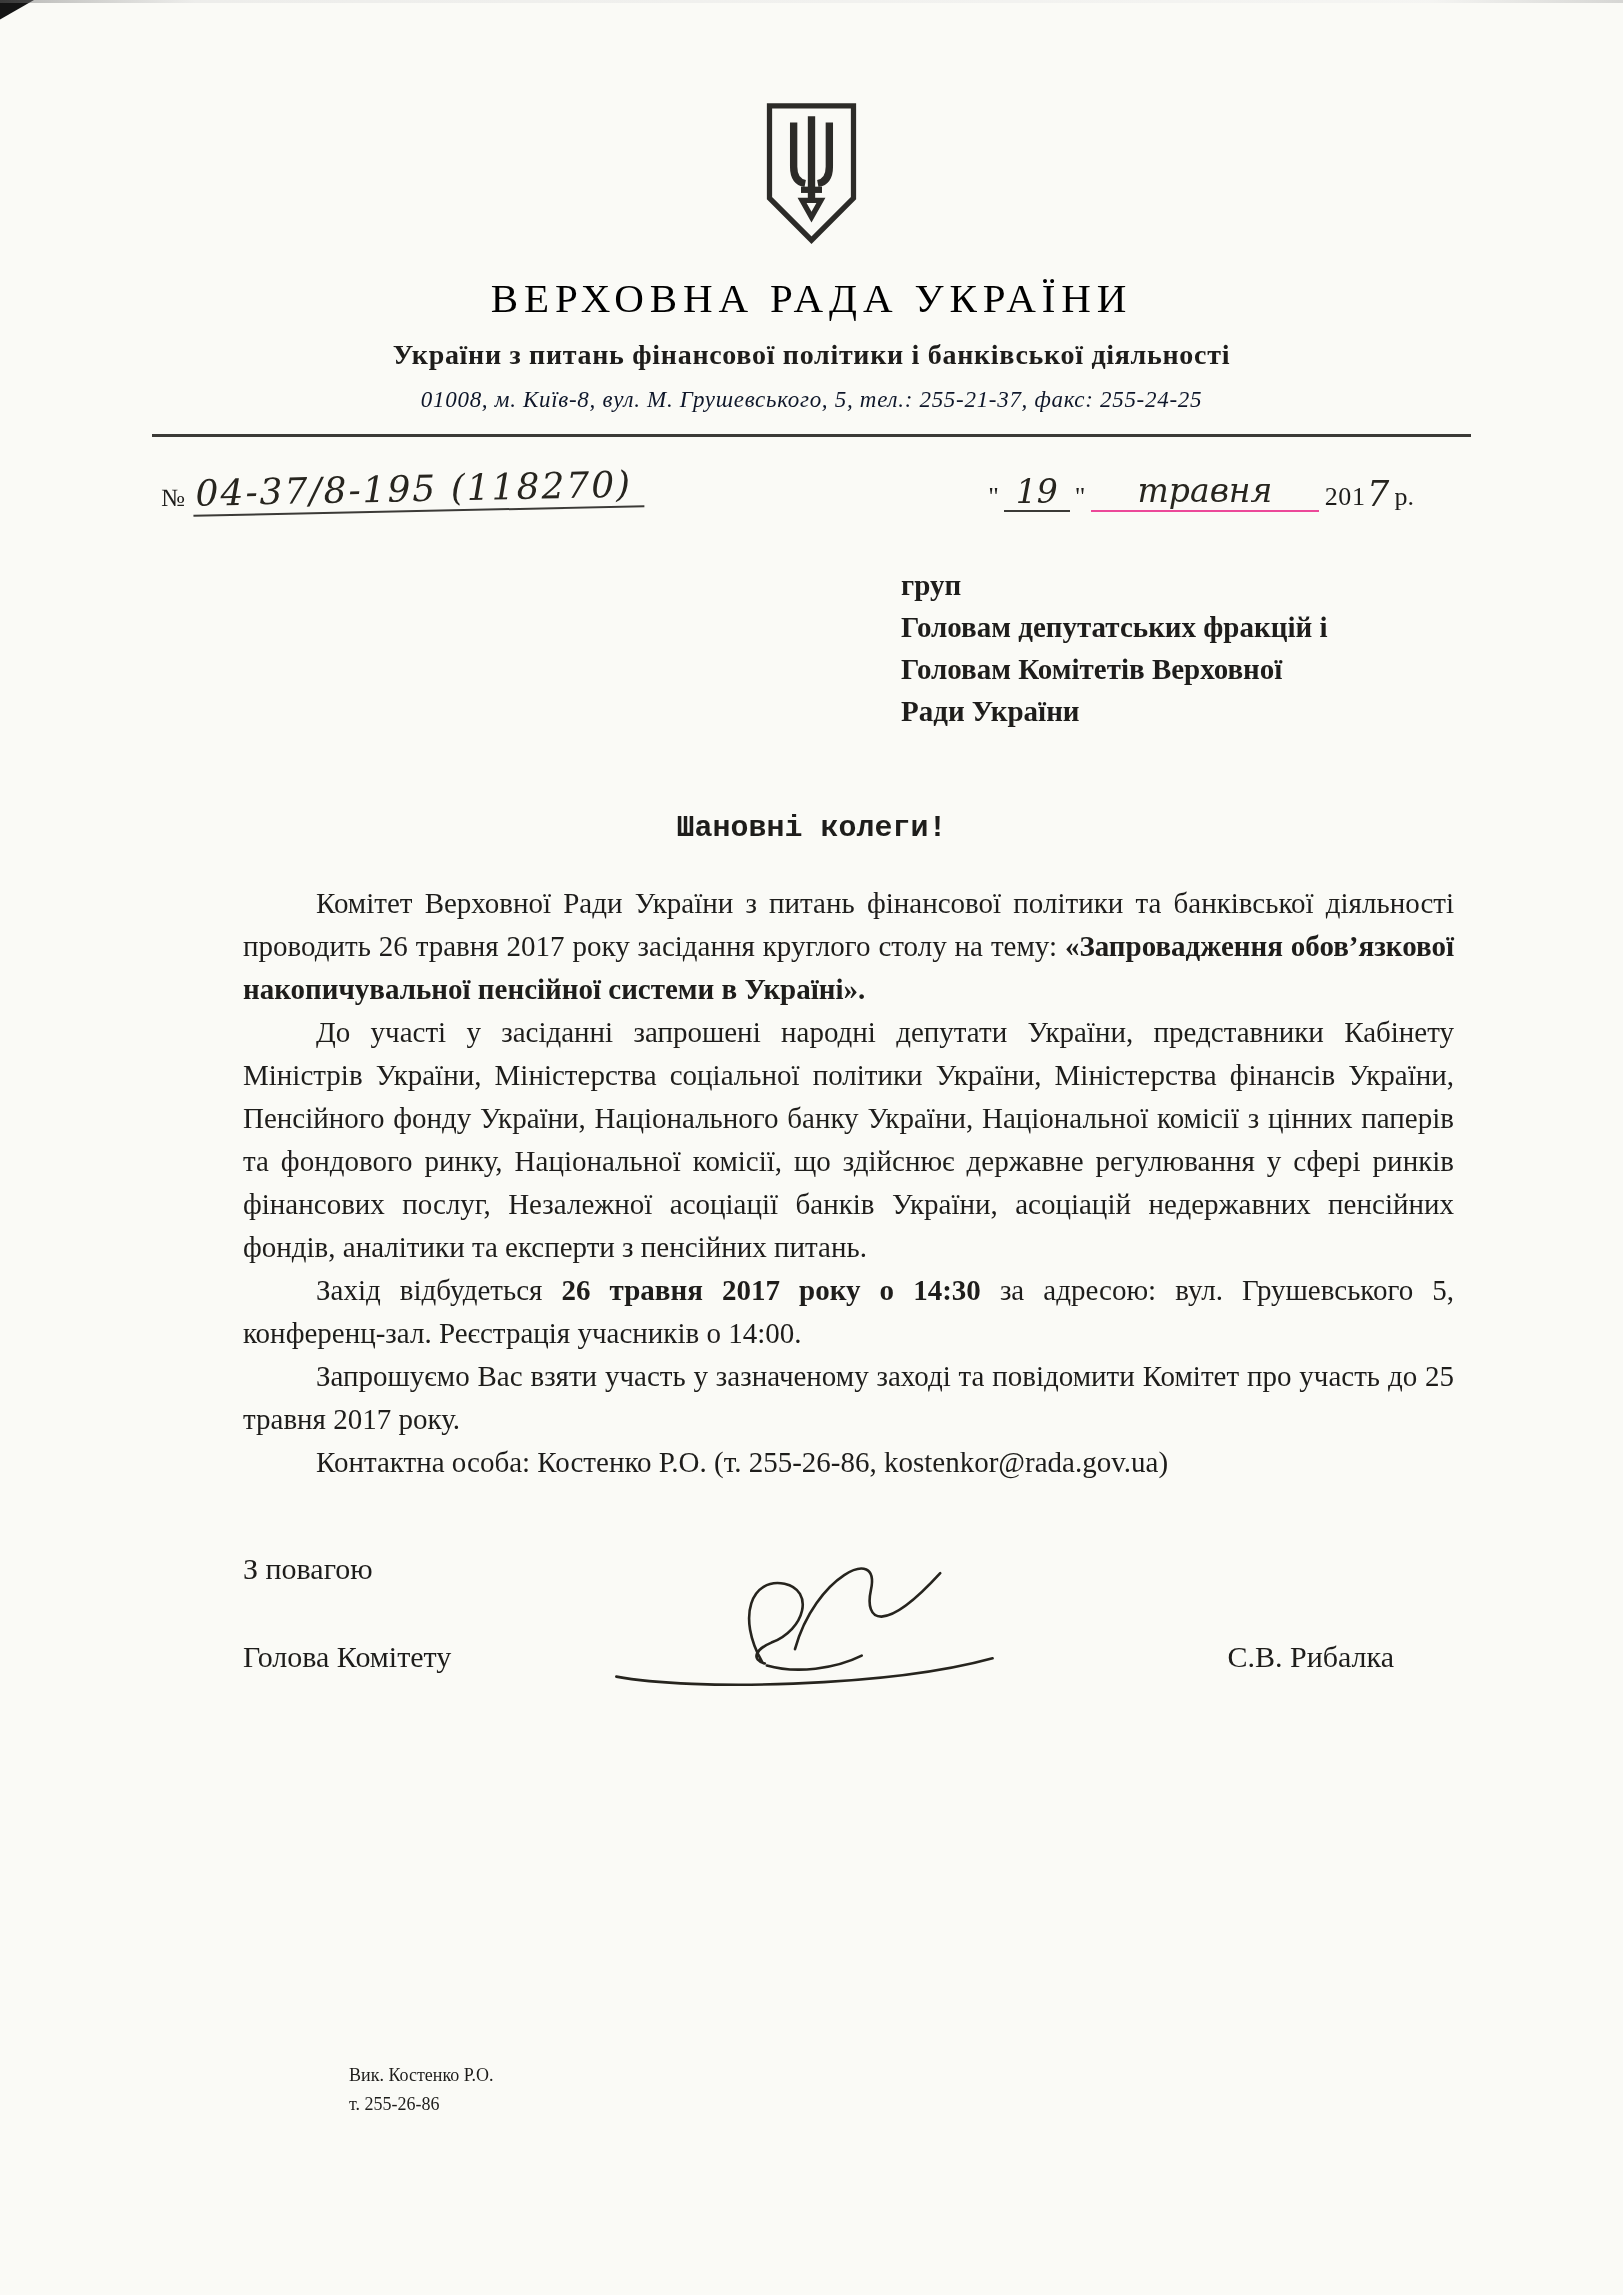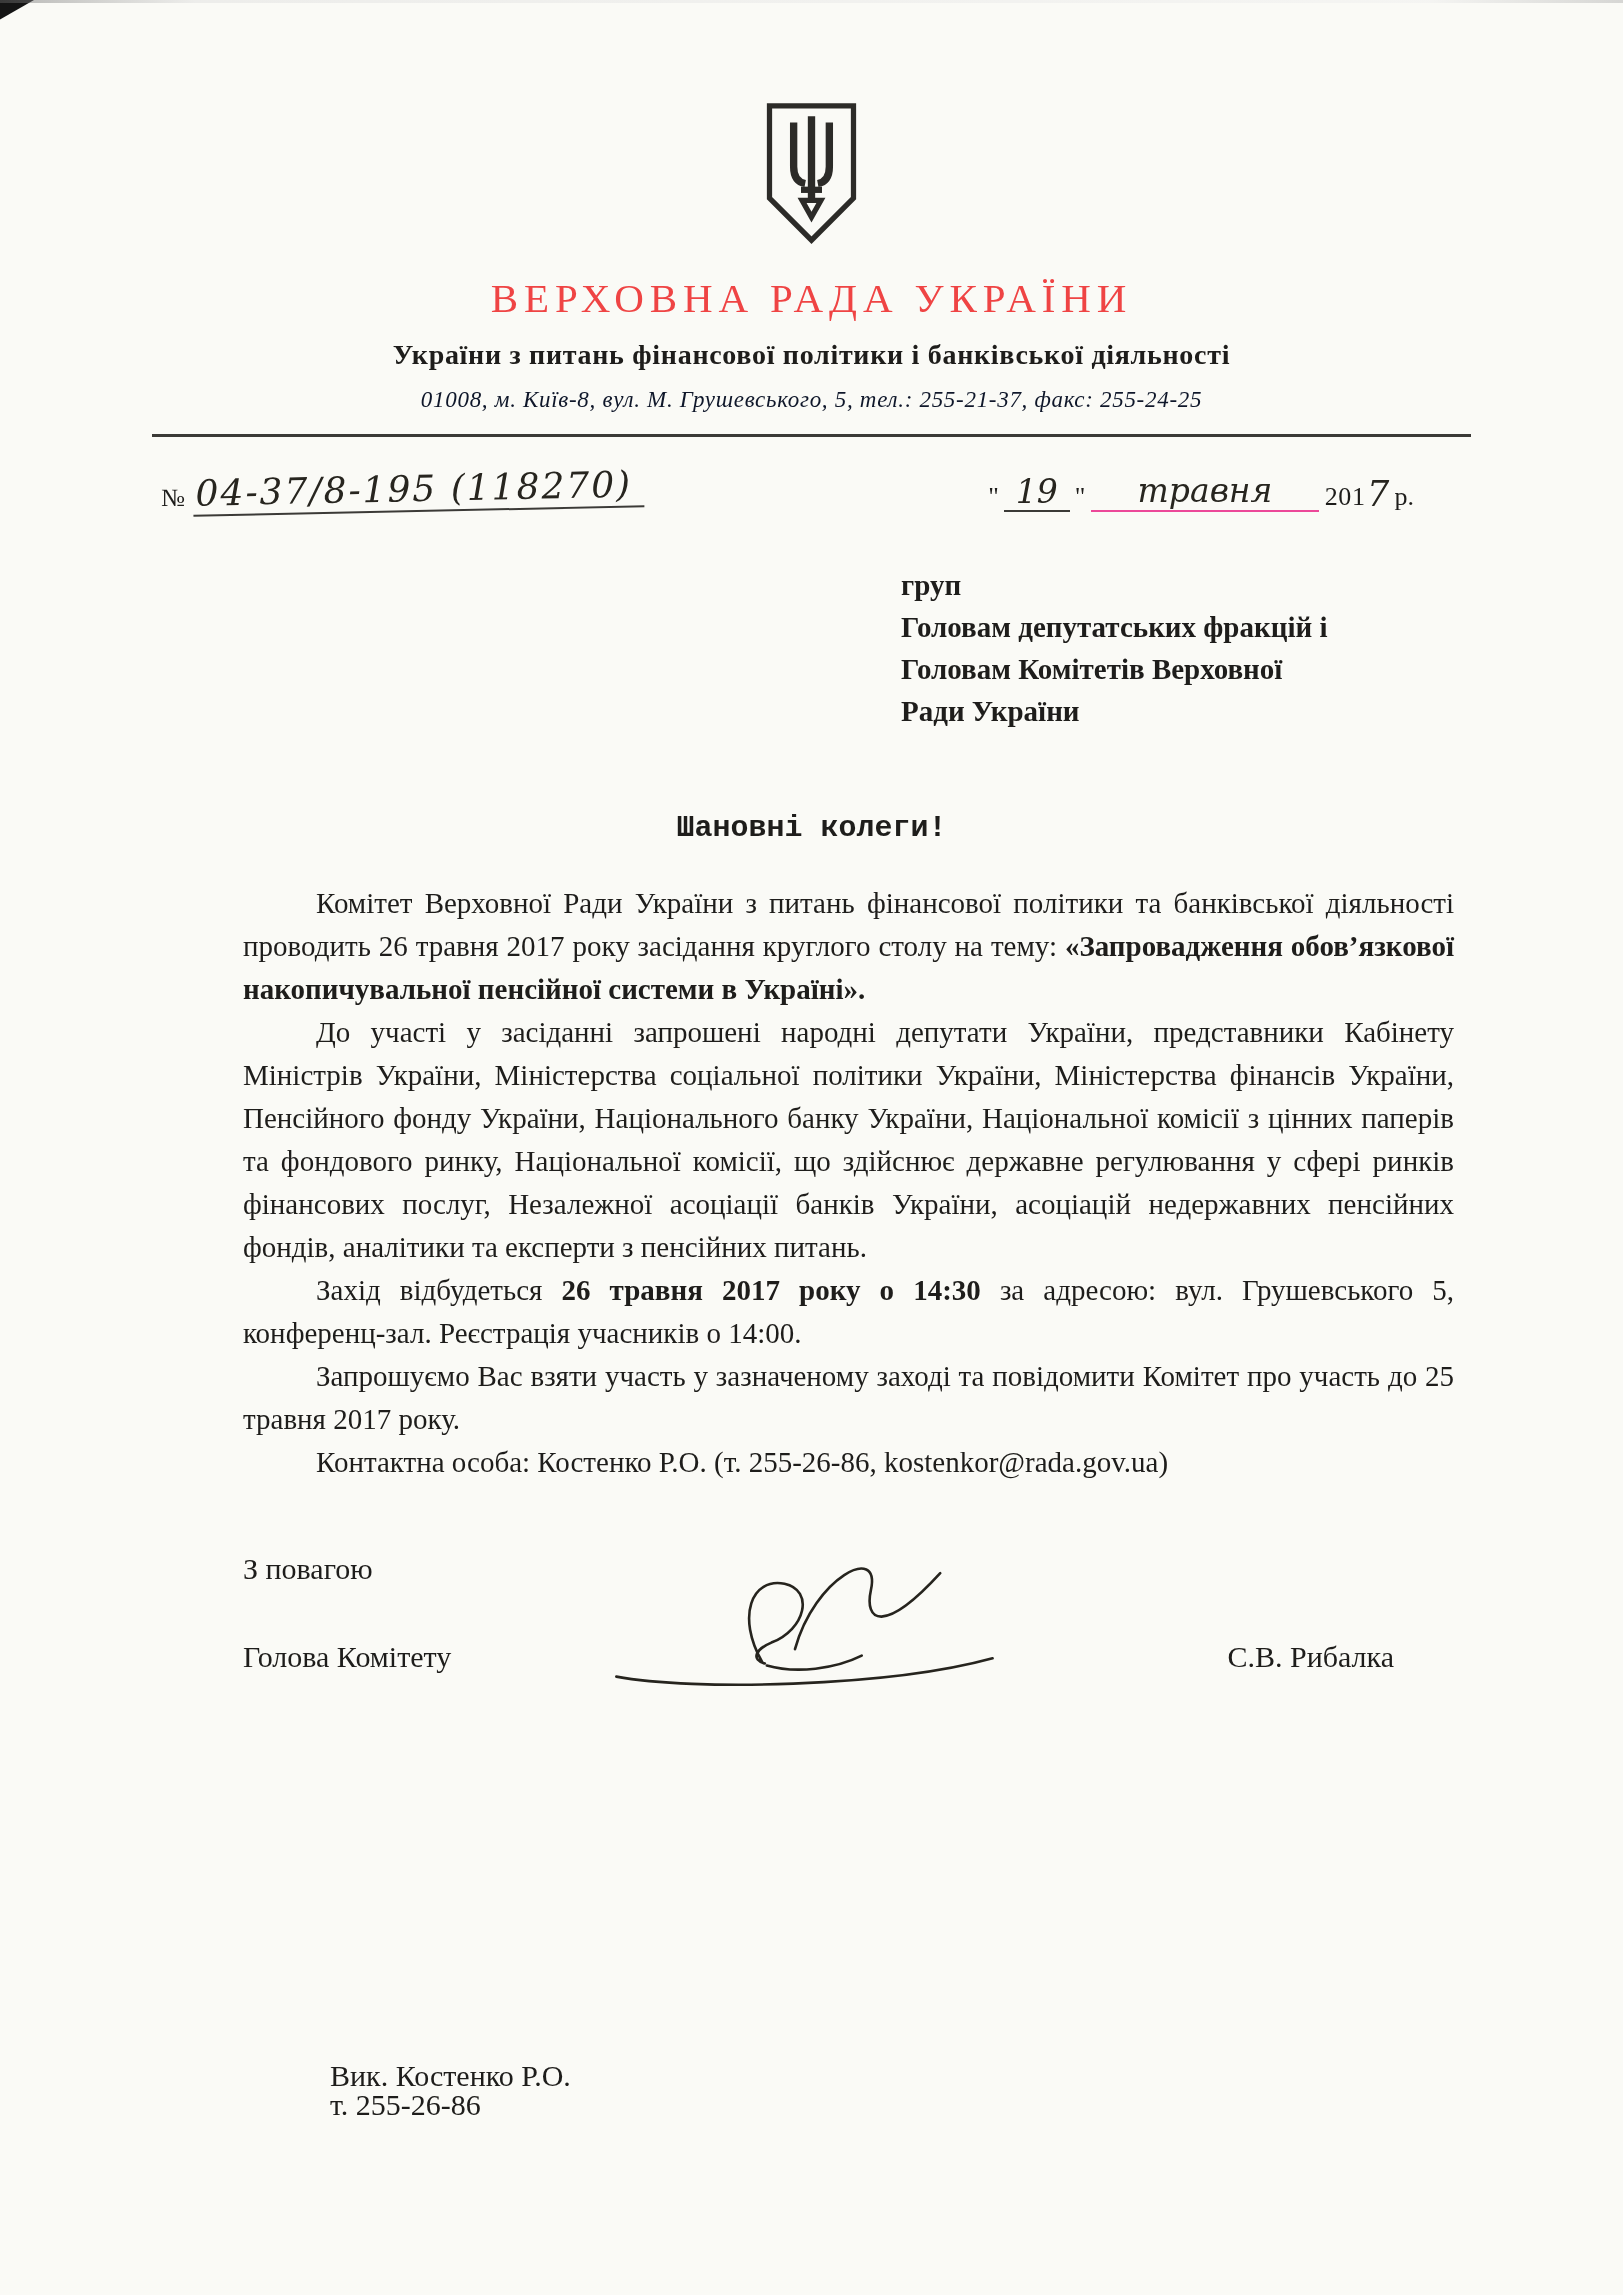--- a/index.html
+++ b/index.html
@@ -26,21 +26,21 @@
     opacity: .45;
   }
 
   
   .letterhead { padding-top: 97px; text-align: center; }
   .emblem { width: 105px; height: 152px; margin: 0 auto; }
   .emblem svg { width: 100%; height: 100%; }
   .org-name {
     margin: 25px 0 0 0;
     font-size: 41px; font-weight: normal; letter-spacing: 5.9px;
-    color: #ef4444;
+    color: #000000;
   }
   .committee { margin-top: 17px; font-size: 28px; font-weight: bold; letter-spacing: 0.7px; }
   .address { margin-top: 15.7px; font-size: 23px; letter-spacing: 0.7px; color: #0f172a; font-style: italic; }
 
   .rule { margin: 21px 152px 0 152px; border-top: 3.3px solid #3b3a37; }
 
   
   .ref-row {
     margin: 33px 209px 0 161px;
     display: flex; justify-content: space-between; align-items: flex-end;
@@ -96,21 +96,21 @@
   }
   .sig-row .name { margin-right: 60px; }
   .signature-svg {
     position: absolute;
     left: 357px; top: -13px;
     width: 458px; height: 164px;
     pointer-events: none;
   }
 
   
-  .footer { position: absolute; left: 330px; top: 2061px; font-size: 30px; line-height: 29px; }
+  .footer { position: absolute; left: 349px; top: 2061px; font-size: 18px; line-height: 29px; }
 </style>
 </head>
 <body>
 
 <div class="scan-corner"></div>
 <div class="scan-edge-top"></div>
 
 <header class="letterhead">
   <div class="emblem">
     <svg viewBox="0 0 100 140" fill="none" stroke="#2c2b28">

